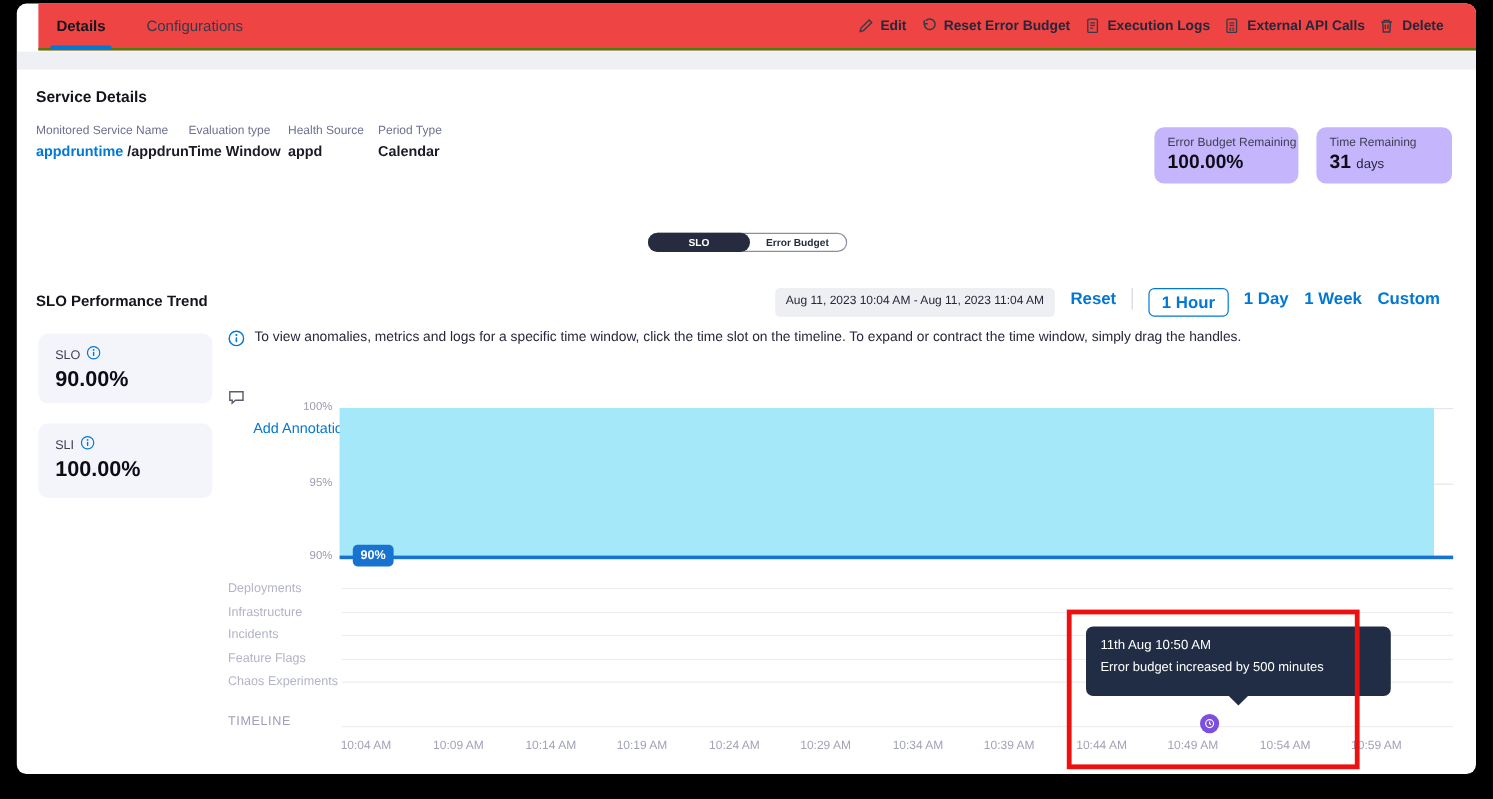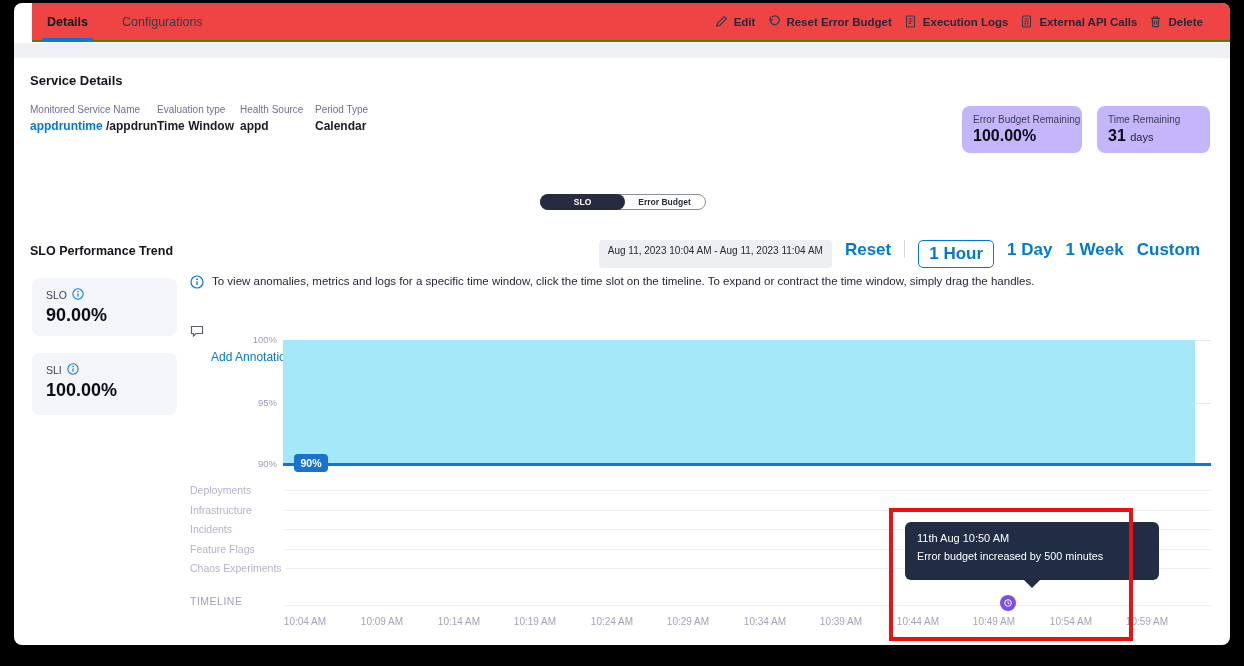--- a/index.html
+++ b/index.html
@@ -46,21 +46,21 @@
   .tg-seg { flex:1; display:flex; align-items:center; justify-content:center;
             font-size:8.5px; font-weight:bold; cursor:pointer; }
   .tg-on  { background:#272b40; color:#fff; border-radius:999px; margin:-1px; flex:1.05; }
   .tg-off { color:#272b40; }
 
   
   .trend-title { position:absolute; left:16px; top:241px; font-size:12.5px; font-weight:bold; color:#14141c; }
   .trend-controls { position:absolute; right:30px; top:237px; display:flex; gap:13px; }
   .date-pill { background:#edeff3; border-radius:4px; padding:5px 9px; font-size:10px;
                color:#26273a; white-space:nowrap; cursor:pointer; }
-  .link-blue { color:#0278d5; font-weight:bold; font-size:17px; cursor:pointer; white-space:nowrap; }
+  .link-blue { color:#0278d5; font-weight:bold; font-size:14px; cursor:pointer; white-space:nowrap; }
   .vdivider { width:1px; height:18px; background:#d6d8e0; }
   .range-btn { border:1.5px solid #0278d5; border-radius:5px; padding:3px 10px; }
 
   
   .info-row { position:absolute; left:176px; top:272px; display:flex; align-items:flex-start; gap:8px; }
   .info-text { font-size:11.5px; color:#26273a; max-width:960px; }
   .annot-row { position:absolute; left:176px; top:299px; display:flex; align-items:center; gap:7px; cursor:pointer; }
   .annot-label { font-size:12px; font-weight:normal; color:#0278d5;margin-top:48px; }
 
   

